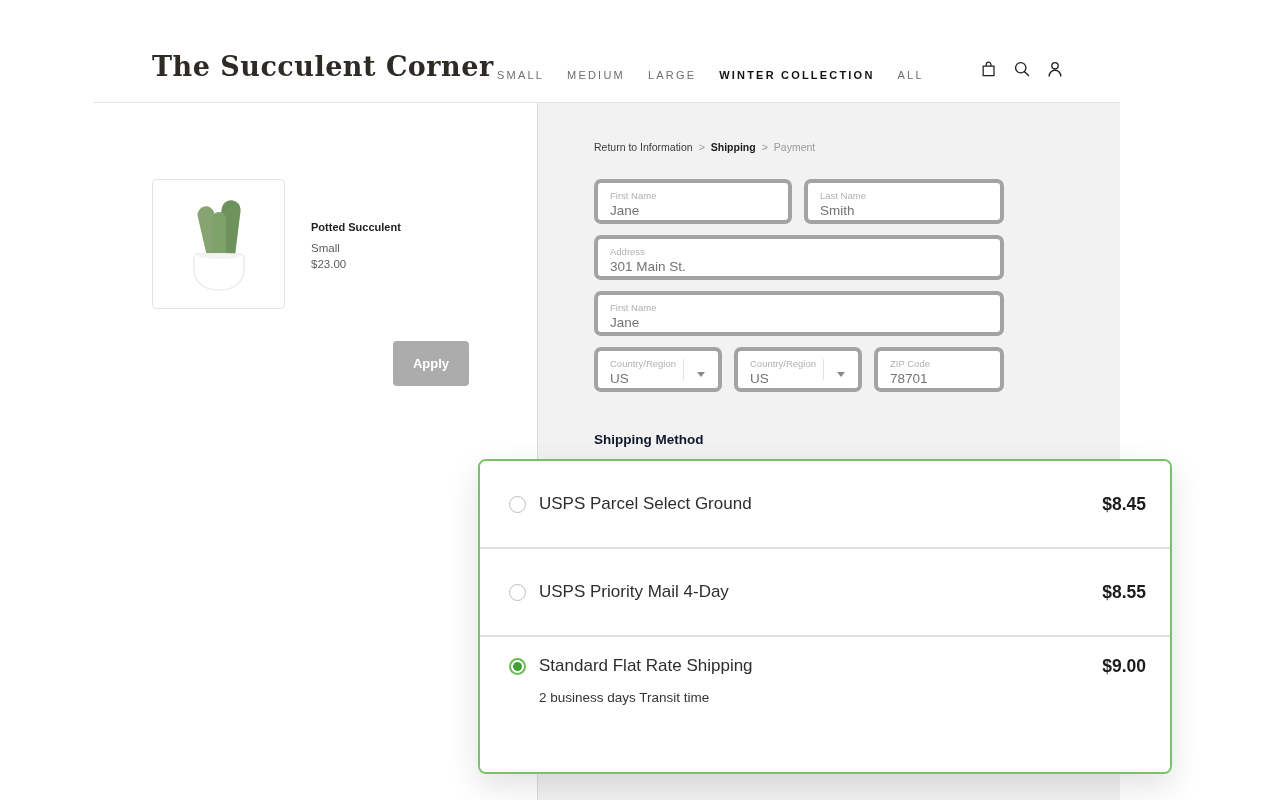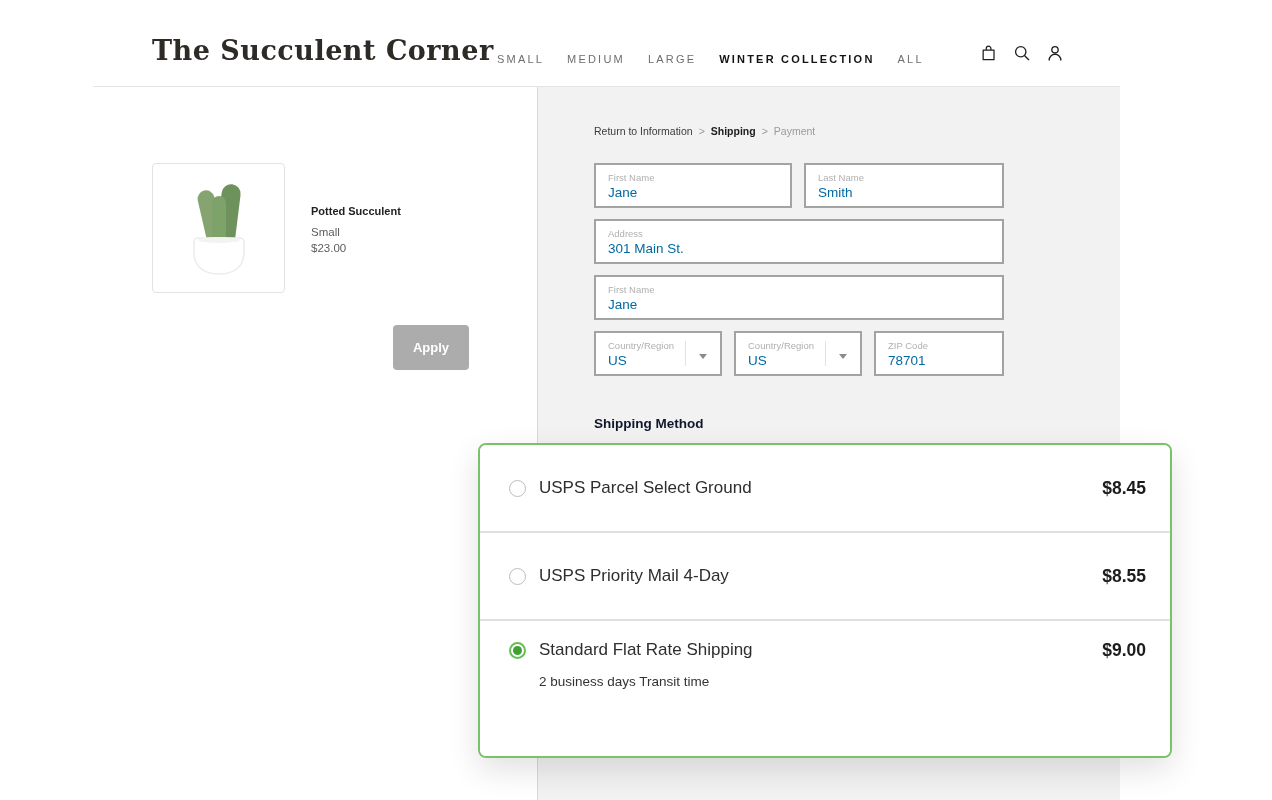--- a/index.html
+++ b/index.html
@@ -1,17 +1,17 @@
 <!DOCTYPE html>
 <html><head>
 <meta charset="utf-8">
 <style>
   * { margin:0; padding:0; box-sizing:border-box; }
   html,body { width:1272px; height:800px; background:#ffffff; font-family:"Liberation Sans", sans-serif; overflow:hidden; }
-  .page { position:relative; width:1272px; height:632px; background:#fff; }
+  .page { position:relative; width:1272px; height:632px; background:#fff;margin-top:16px; }
 
   
   .header { position:absolute; left:93px; top:0; width:1027px; height:87px; background:#fff; border-bottom:1px solid #e4e4e4; }
   .logo { position:absolute; left:59px; top:35px; font-family:"DejaVu Serif", serif; font-weight:bold; font-size:27px; letter-spacing:0.5px; color:#2e2a26; }
   .nav { position:absolute; left:404px; top:53px; display:flex; gap:23px; }
   .nav span { font-size:11px; letter-spacing:2.2px; color:#6e6e6e; cursor:pointer; white-space:nowrap; }
   .nav span.active { color:#141414; font-weight:bold; }
   .header-icons { position:absolute; left:886px; top:43px; display:flex; gap:13px; align-items:center; }
   .header-icons svg { width:20px; height:20px; display:block; cursor:pointer; }
 
@@ -25,23 +25,23 @@
   .giftcard-input::placeholder { color:#8d8d8d; }
   .apply-btn { position:absolute; left:393px; top:325px; width:76px; height:45px; background:#acacac; border:none; border-radius:4px; color:#ffffff; font-weight:bold; font-size:13px; font-family:"Liberation Sans", sans-serif; cursor:pointer; }
 
   
   .right-col { position:absolute; left:537px; top:87px; width:583px; height:713px; background:#f2f2f2; border-left:1px solid #d9d9d9; }
   .breadcrumb { position:absolute; left:56px; top:38px; font-size:10.5px; color:#9a9a9a; display:flex; gap:6px; align-items:center; }
   .breadcrumb .bc-return { color:#3c3c3c; cursor:pointer; }
   .breadcrumb .bc-current { color:#1c1c1c; font-weight:bold; }
   .breadcrumb .bc-sep { color:#9a9a9a; }
 
-  .field { position:absolute; height:45px; background:#fff; border:2px solid #a3a3a3; border-radius:0; padding:7px 12px 8px 12px; cursor:text; }
+  .field { position:absolute; height:45px; background:#fff; border:4px solid #a3a3a3; border-radius:7px; padding:7px 12px 8px 12px; cursor:text; }
   .field .flabel { font-size:9.5px; color:#b0b0b0; margin-bottom:2px; }
-  .field .fvalue { font-size:13.5px; color:#0369a1; }
+  .field .fvalue { font-size:13.5px; color:#737373; }
   .field.select { cursor:pointer; }
   .field.select .sep { position:absolute; right:34px; top:8px; bottom:8px; width:1px; background:#e2e2e2; }
   .field.select .arrow { position:absolute; right:13px; top:21px; width:0; height:0; border-left:4.5px solid transparent; border-right:4.5px solid transparent; border-top:5.5px solid #8a8a8a; }
 
   .f-row1a { left:56px;  top:76px;  width:198px; }
   .f-row1b { left:266px; top:76px;  width:200px; }
   .f-addr  { left:56px;  top:132px; width:410px; }
   .f-fn2   { left:56px;  top:188px; width:410px; }
   .f-c1    { left:56px;  top:244px; width:128px; }
   .f-c2    { left:196px; top:244px; width:128px; }

